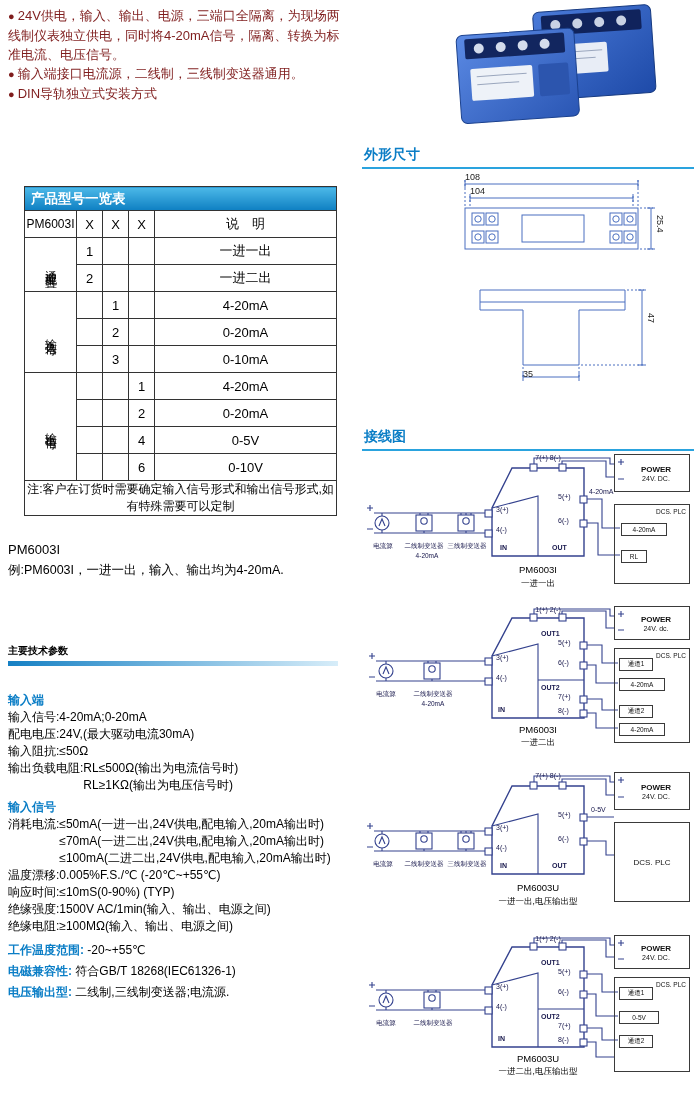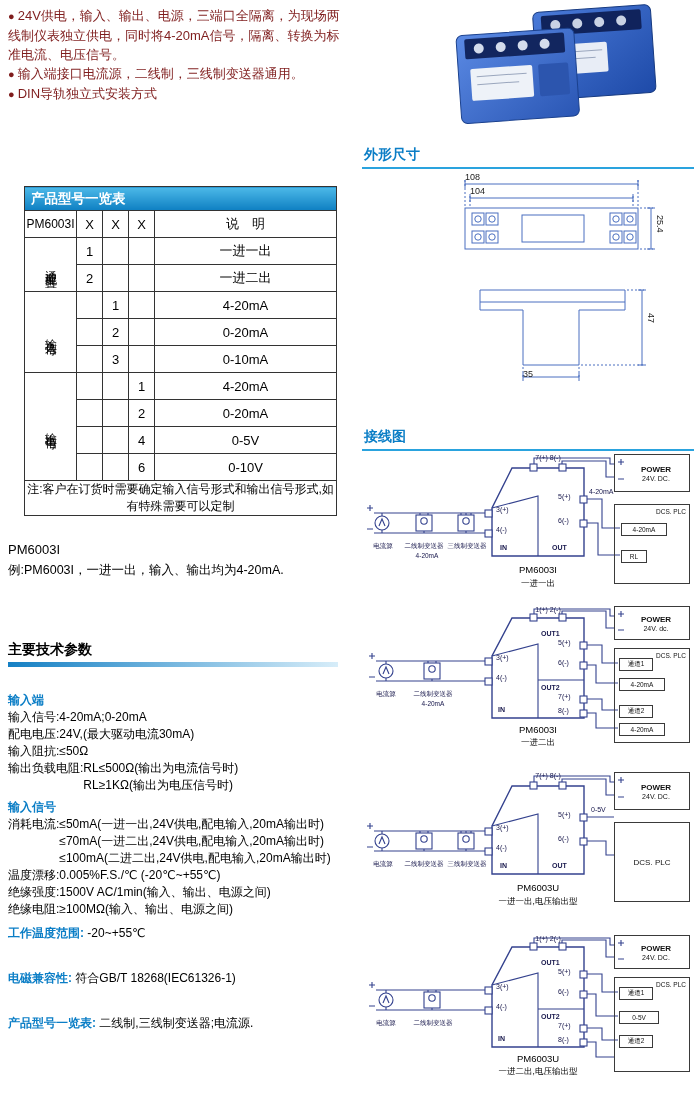--- a/index.html
+++ b/index.html
@@ -28,25 +28,25 @@
   .dim svg { position:absolute; left:0; top:0; }
   .dim .dlabel { position:absolute; font-size:9px; color:#222; text-align:left; }
   .dim .vlab { writing-mode:vertical-rl; }
 
   
   .selection { position:absolute; left:8px; top:542px; }
   .sel-title { color:#0b7ec6; font-weight:bold; font-size:14px; margin-bottom:10px; }
   .sel-model { font-size:13px; margin-bottom:5px; color:#000; }
   .sel-example { font-size:12.5px; color:#000; }
   .ltitle { position:absolute; left:8px; top:640px; width:330px; }
-  .ltitle .t { font-size:14px; font-weight:bold; color:#000; }
+  .ltitle .t { font-size:10px; font-weight:bold; color:#000; }
   .lbar { height:5px; background:linear-gradient(90deg,#1580c4,#d7edf9); margin-top:3px; }
   .tech-body { position:absolute; left:8px; top:692px; width:352px; font-size:12px; line-height:17px; color:#000; }
   .t-head { color:#0b7ec6; font-weight:bold; }
-  .t-foot { line-height:21px;margin-top:24px; }
+  .t-foot { line-height:21px; }
   .t-flabel { color:#0b7ec6; font-weight:bold; }
 
   
   .wd { position:absolute; left:362px; width:334px; height:150px; }
   .wd svg { position:absolute; left:0; top:0; }
   .wd .lbl { position:absolute; font-size:7px; color:#15154a; white-space:nowrap; }
   .wd .c { text-align:center; }
   .wd .box { position:absolute; border:1px solid #3a3a3a; }
   .power { display:flex; flex-direction:column; align-items:center; justify-content:center; row-gap:1px; padding-left:8px; }
   .p1 { font-size:8px; font-weight:bold; color:#111; }
@@ -200,32 +200,33 @@
     <div>输入信号:4-20mA;0-20mA</div>
     <div>配电电压:24V,(最大驱动电流30mA)</div>
     <div>输入阻抗:≤50Ω</div>
     <div>输出负载电阻:RL≤500Ω(输出为电流信号时)</div>
     <div>　　　　　　 RL≥1KΩ(输出为电压信号时)</div>
     <div class="t-head" style="margin-top:5px">输入信号</div>
     <div>消耗电流:≤50mA(一进一出,24V供电,配电输入,20mA输出时)</div>
     <div>　　　　 ≤70mA(一进二出,24V供电,配电输入,20mA输出时)</div>
     <div>　　　　 ≤100mA(二进二出,24V供电,配电输入,20mA输出时)</div>
     <div>温度漂移:0.005%F.S./℃ (-20℃~+55℃)</div>
+    <div>响应时间:≤10mS(0-90%) (TYP)</div>
     <div>绝缘强度:1500V AC/1min(输入、输出、电源之间)</div>
     <div>绝缘电阻:≥100MΩ(输入、输出、电源之间)</div>
     <div class="t-foot" style="margin-top:5px">
       <span class="t-flabel">工作温度范围:</span>
       <span>-20~+55℃</span>
     </div>
     <div class="t-foot">
       <span class="t-flabel">电磁兼容性:</span>
       <span>符合GB/T 18268(IEC61326-1)</span>
     </div>
     <div class="t-foot">
-      <span class="t-flabel">产品型号一览表:</span>
+      <span class="t-flabel">电压输出型:</span>
       <span>二线制,三线制变送器;电流源.</span>
     </div>
   </div>
 
   <div class="rhead" style="top:146px">
     <span>外形尺寸</span>
   </div>
   <div class="dim">
     <svg width="310" height="226">
       <g stroke="#4a6fc0" stroke-width="1" fill="none">

